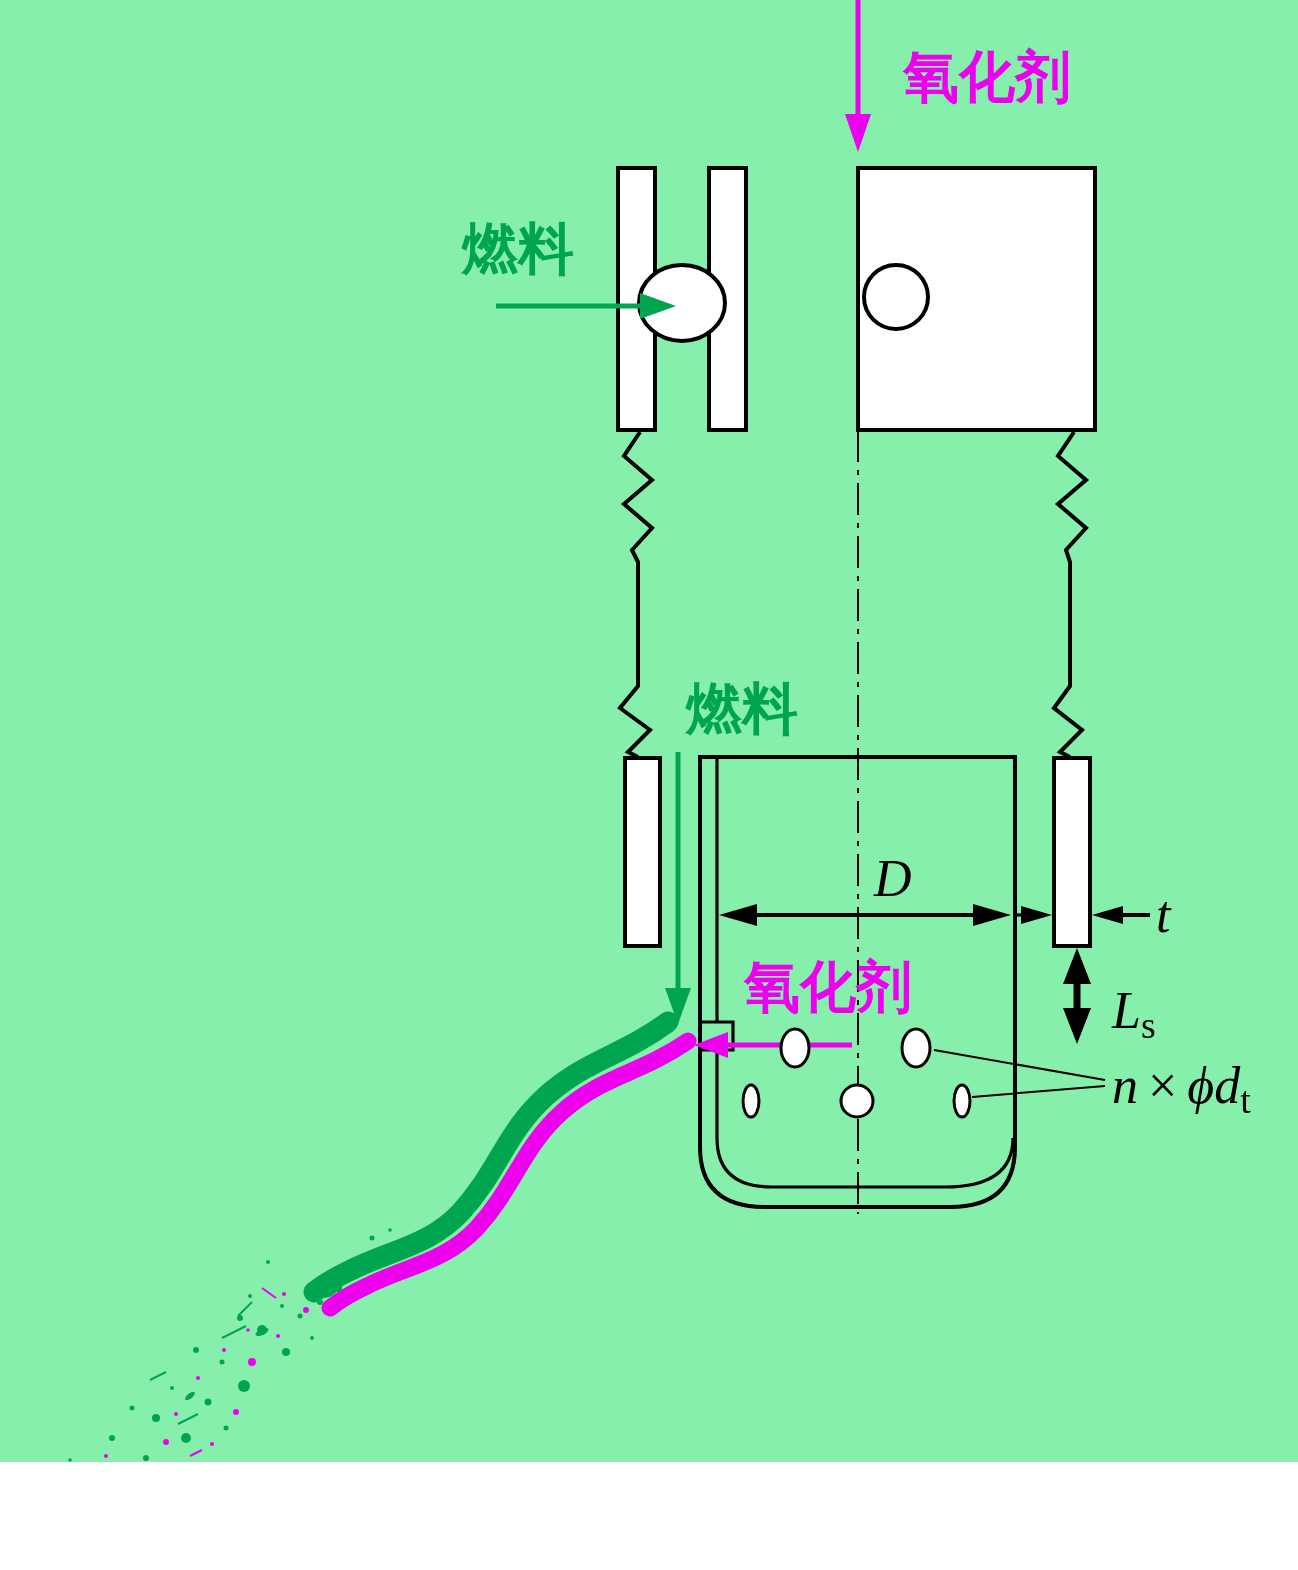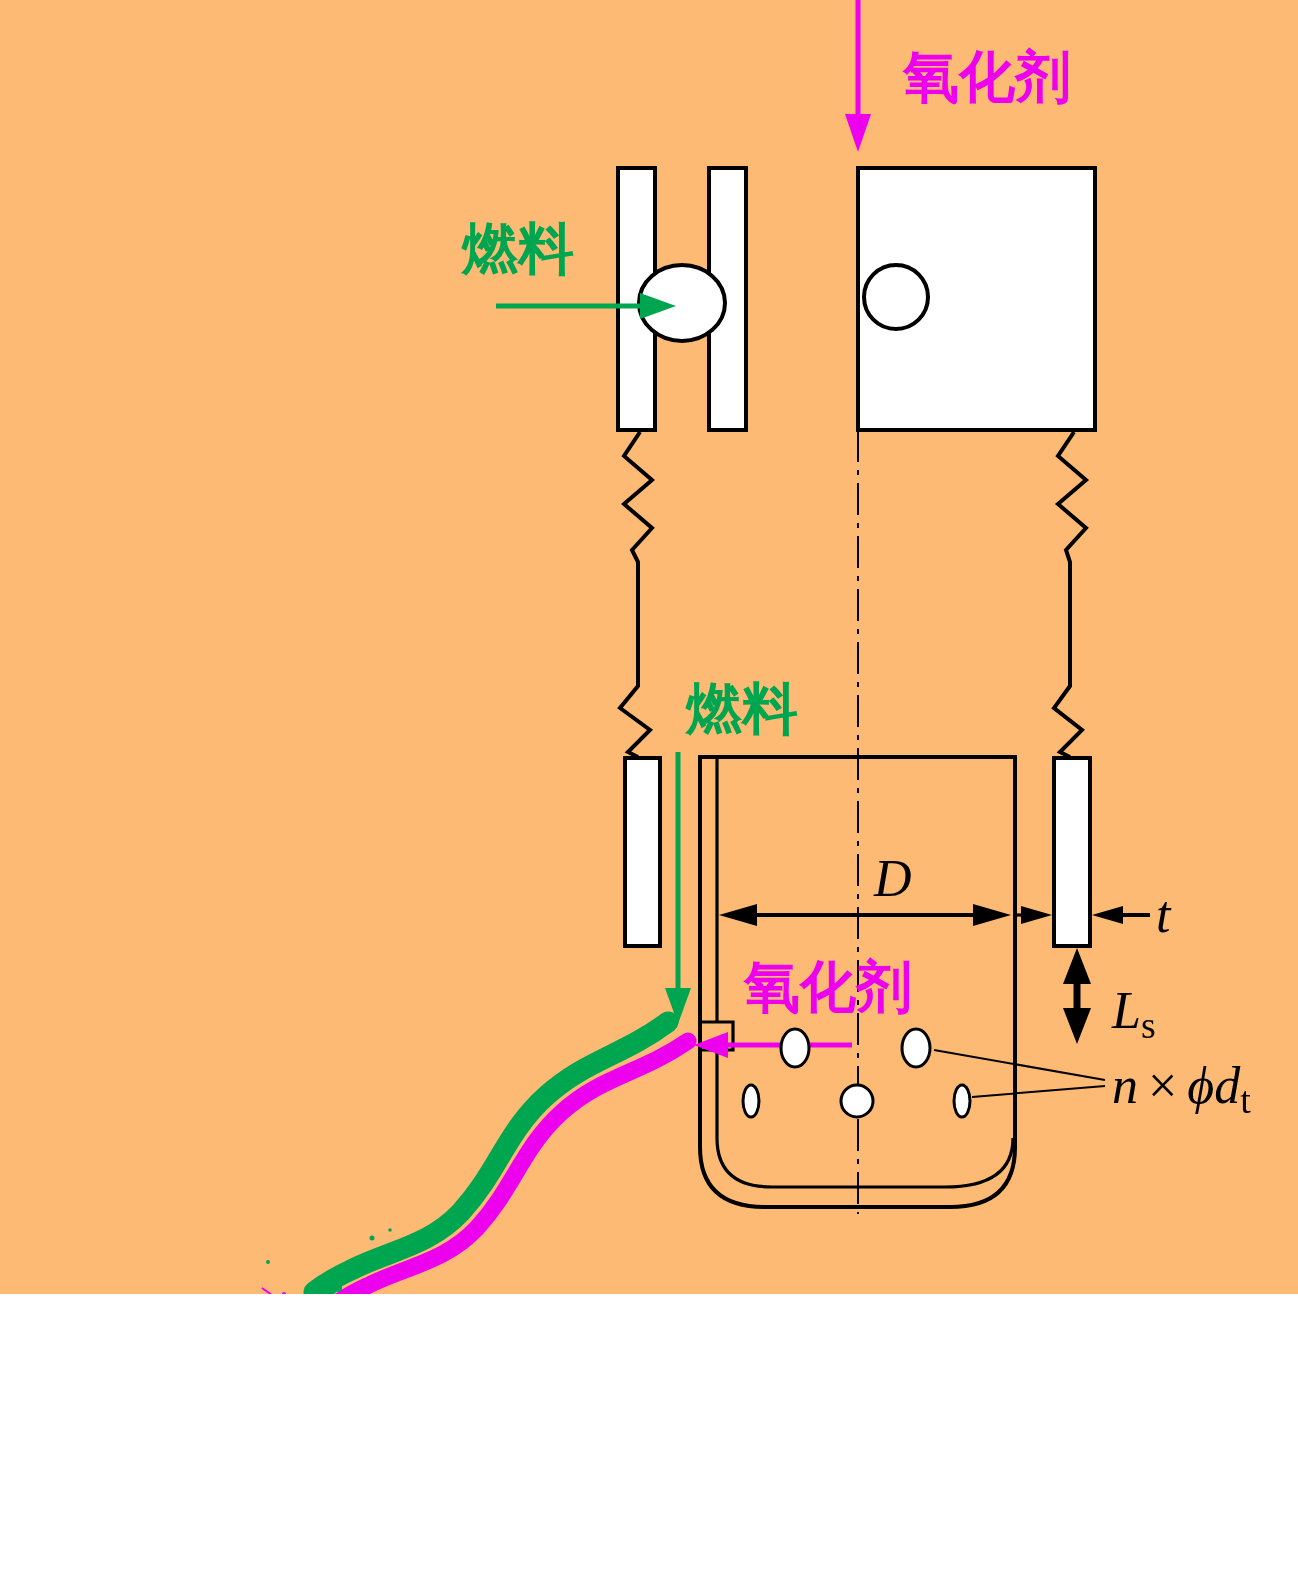--- a/index.html
+++ b/index.html
@@ -1,16 +1,16 @@
 <!DOCTYPE html>
 <html><head>
 <meta charset="utf-8">
 <style>
   html,body{margin:0;padding:0;background:#ffffff;}
-  #stage{position:relative;width:1298px;height:1294px;background:#fdba74;overflow:hidden;}
+  #stage{position:relative;width:1298px;height:1462px;background:#86efac;overflow:hidden;}
   svg{display:block;}
   text{font-family:"Liberation Serif","DejaVu Serif",serif;}
   .cjk{font-size:56px;font-weight:bold;}
   .dim{font-size:52px;font-style:italic;}
   .sub{font-size:38px;font-style:normal;}
   .roman{font-style:normal;}
   .ln{stroke:#000000;fill:none;stroke-width:4;}
   .ln3{stroke:#000000;fill:none;stroke-width:3.2;}
   .thin{stroke:#000000;fill:none;stroke-width:2;}
   .fw{fill:#ffffff;stroke:#000000;stroke-width:4;}

